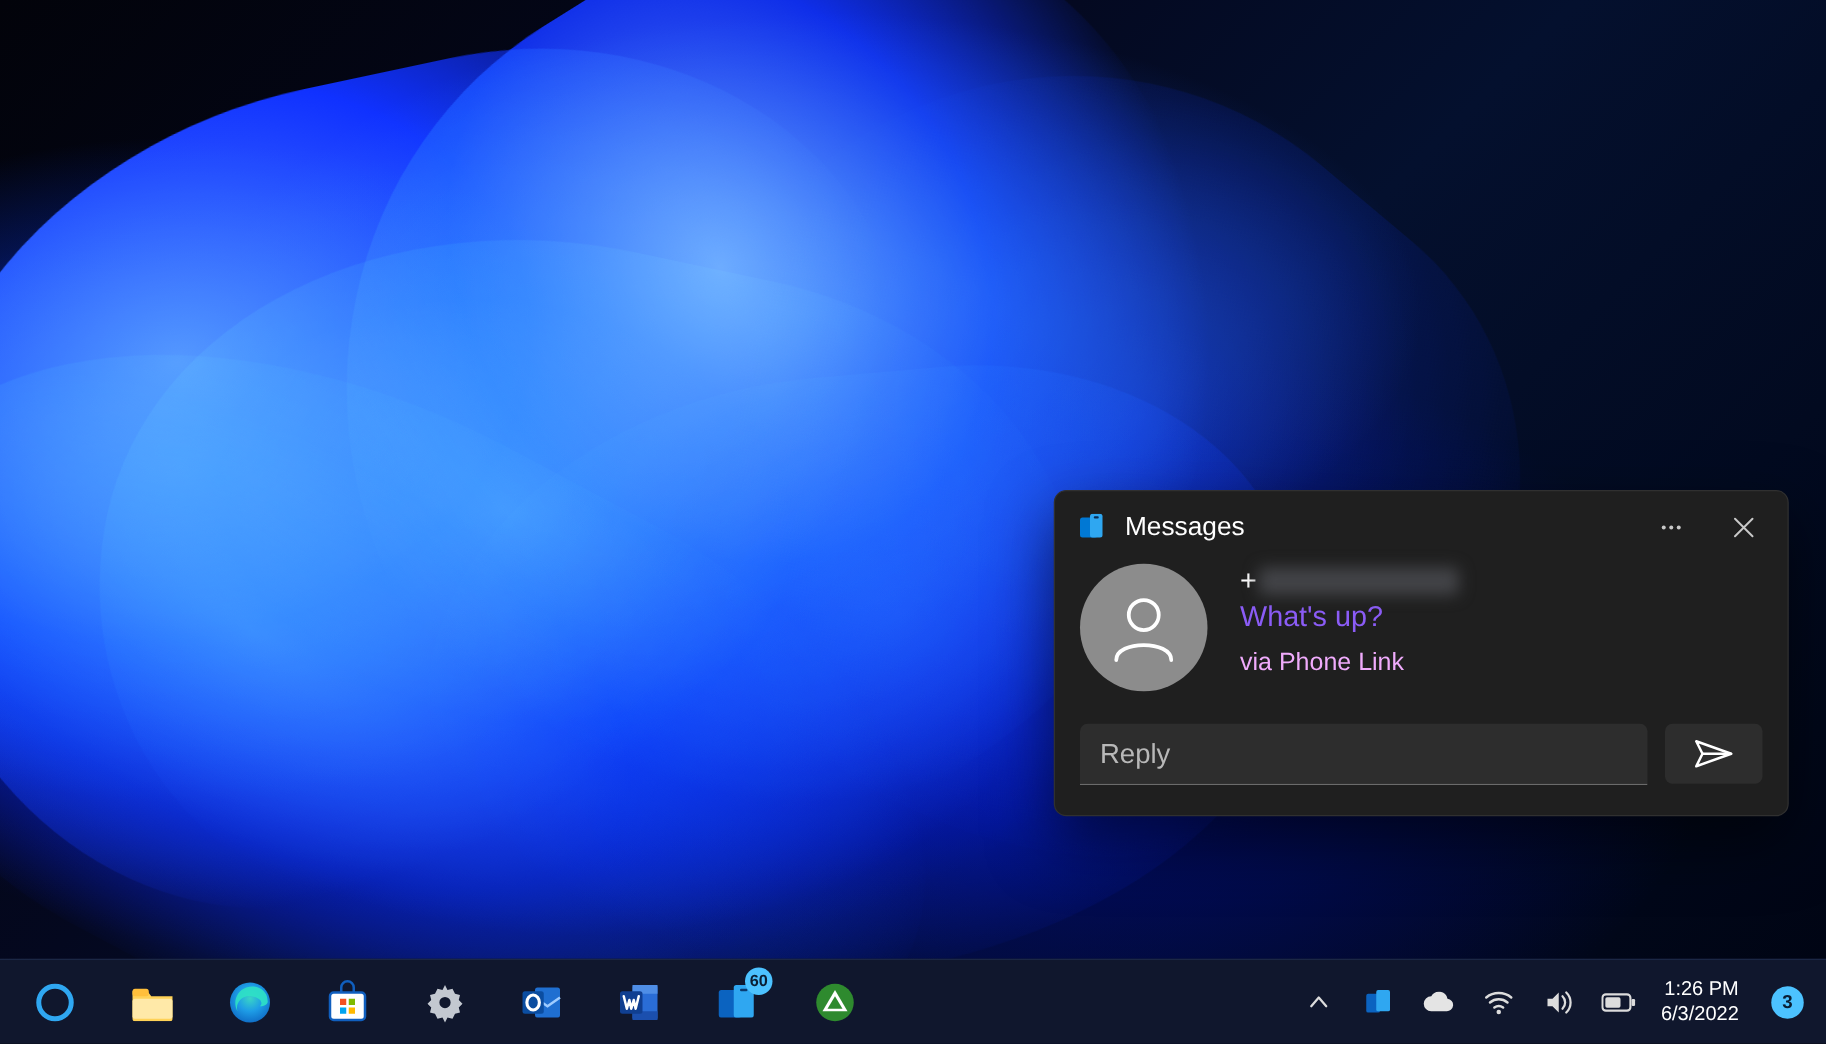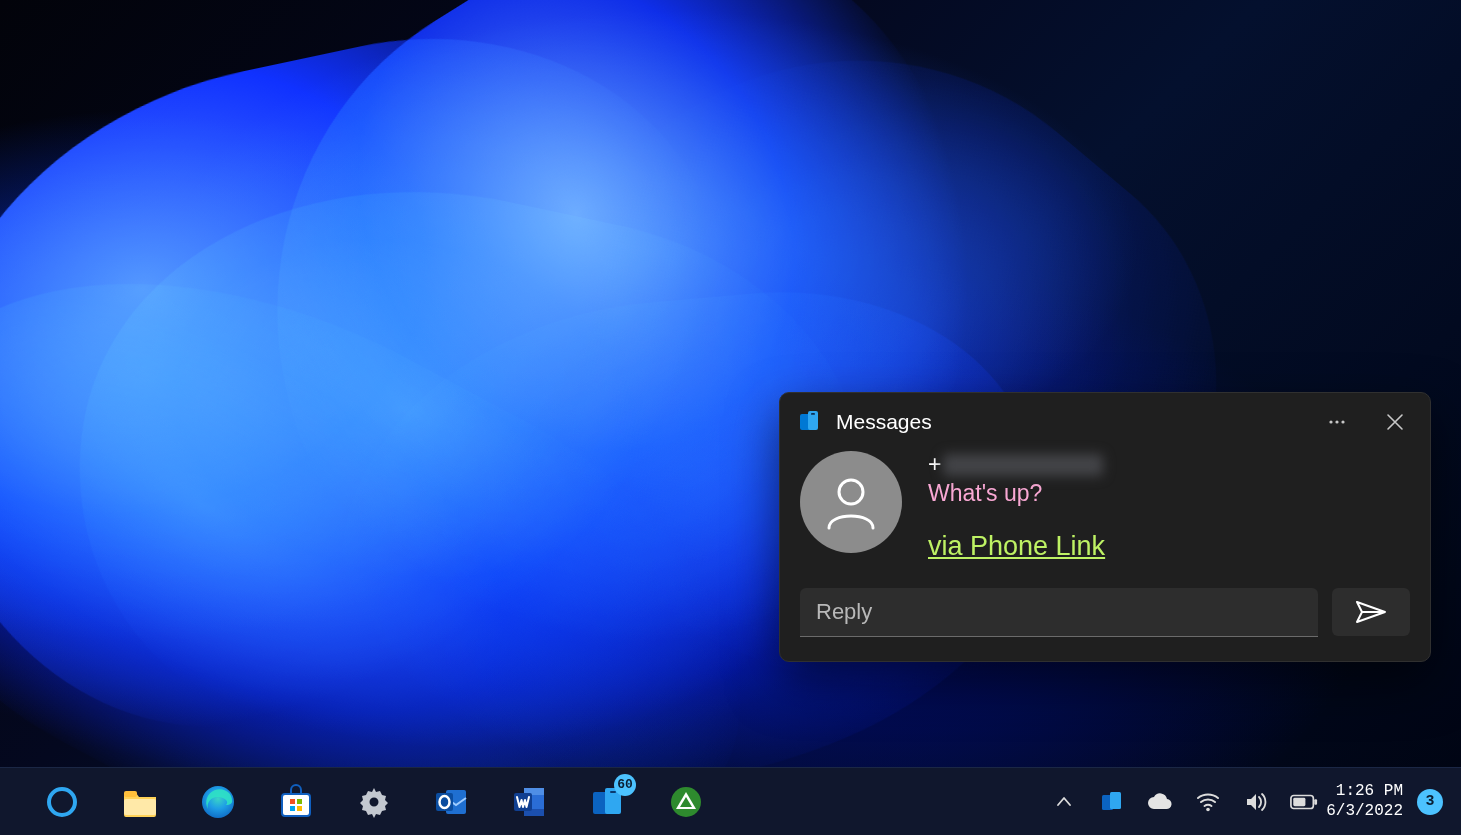--- a/index.html
+++ b/index.html
@@ -49,21 +49,21 @@
         transform: rotate(-5deg); }
   .p6 { left:540px;  top:70px;  width:660px; height:620px;
         background: radial-gradient(ellipse at 50% 40%, #0a1c99 0%, #01052a 45%, rgba(0,0,10,0) 72%);
         transform: rotate(40deg); opacity:.85; }
 
   
   .toast {
     position: absolute;
     right: 30px;
     top: 392px;
-    width: 652px;
+    width: 588px;
     background: #1f1f1f;
     border: 1px solid #303030;
     border-radius: 10px;
     box-shadow: 0 20px 50px rgba(0,0,0,.55);
     color: #fff;
     padding: 14px 20px 24px;
     box-sizing: border-box;
   }
   .toast-header {
     display: flex;
@@ -119,27 +119,26 @@
   .sender-line .redact {
     display:inline-block;
     width: 160px; height: 22px;
     margin-left:2px;
     border-radius: 4px;
     background: #434448;
     filter: blur(6px);
   }
   .msg-line {
     font-size: 23px;
-    color: #f9a8d4;
-    margin-bottom: 24px;
+    color: #8b5cf6;
+    margin-bottom: 12px;
   }
   .attrib-line {
-    font-size: 27px;
-    color: #bef264;
-    text-decoration: underline;
+    font-size: 20px;
+    color: #f0abfc;
   }
 
   .toast-reply {
     margin-top: 26px;
     display:flex;
     gap: 14px;
   }
   .reply-field {
     flex:1;
     height: 48px;
@@ -164,42 +163,41 @@
 
   
   .taskbar {
     position: absolute;
     left: 0; right: 0; bottom: 0;
     height: 68px;
     background: #10172d;
     border-top: 1px solid #1b2745;
     display: flex;
     align-items: center;
-    padding: 0 18px 0 40px;
+    padding: 0 18px 0 22px;
     box-sizing: border-box;
-    font-family: Liberation Mono, monospace;
   }
   .tb-left { display:flex; gap:34px; align-items:center; }
   .tb-item {
     width: 44px; height: 44px;
     display:flex; align-items:center; justify-content:center;
     border-radius: 6px;
     position: relative;
     cursor:pointer;
   }
   .badge-tb {
     position:absolute; top:-6px; right:-6px;
     min-width:22px; height:22px; padding:0 3px;
     border-radius:11px;
     background:#4cc2ff; color:#0a1e33;
     font-size:13px; font-weight:600;
     display:flex; align-items:center; justify-content:center;
     box-sizing:border-box;
   }
-  .tb-right { margin-left:auto; display:flex; align-items:center; gap:4px; }
+  .tb-right { margin-left:auto; display:flex; align-items:center; gap:16px; }
   .tray-icons { display:flex; align-items:center; gap:20px; color:#dcdcdc; }
   .tray-icons .ti { width:28px; height:28px; display:flex; align-items:center; justify-content:center; cursor:pointer;}
   .clock {
     text-align: right;
     color: #fff;
     font-size: 16px;
     line-height: 1.2;
     margin-left: 4px;
   }
   .notif-badge {

